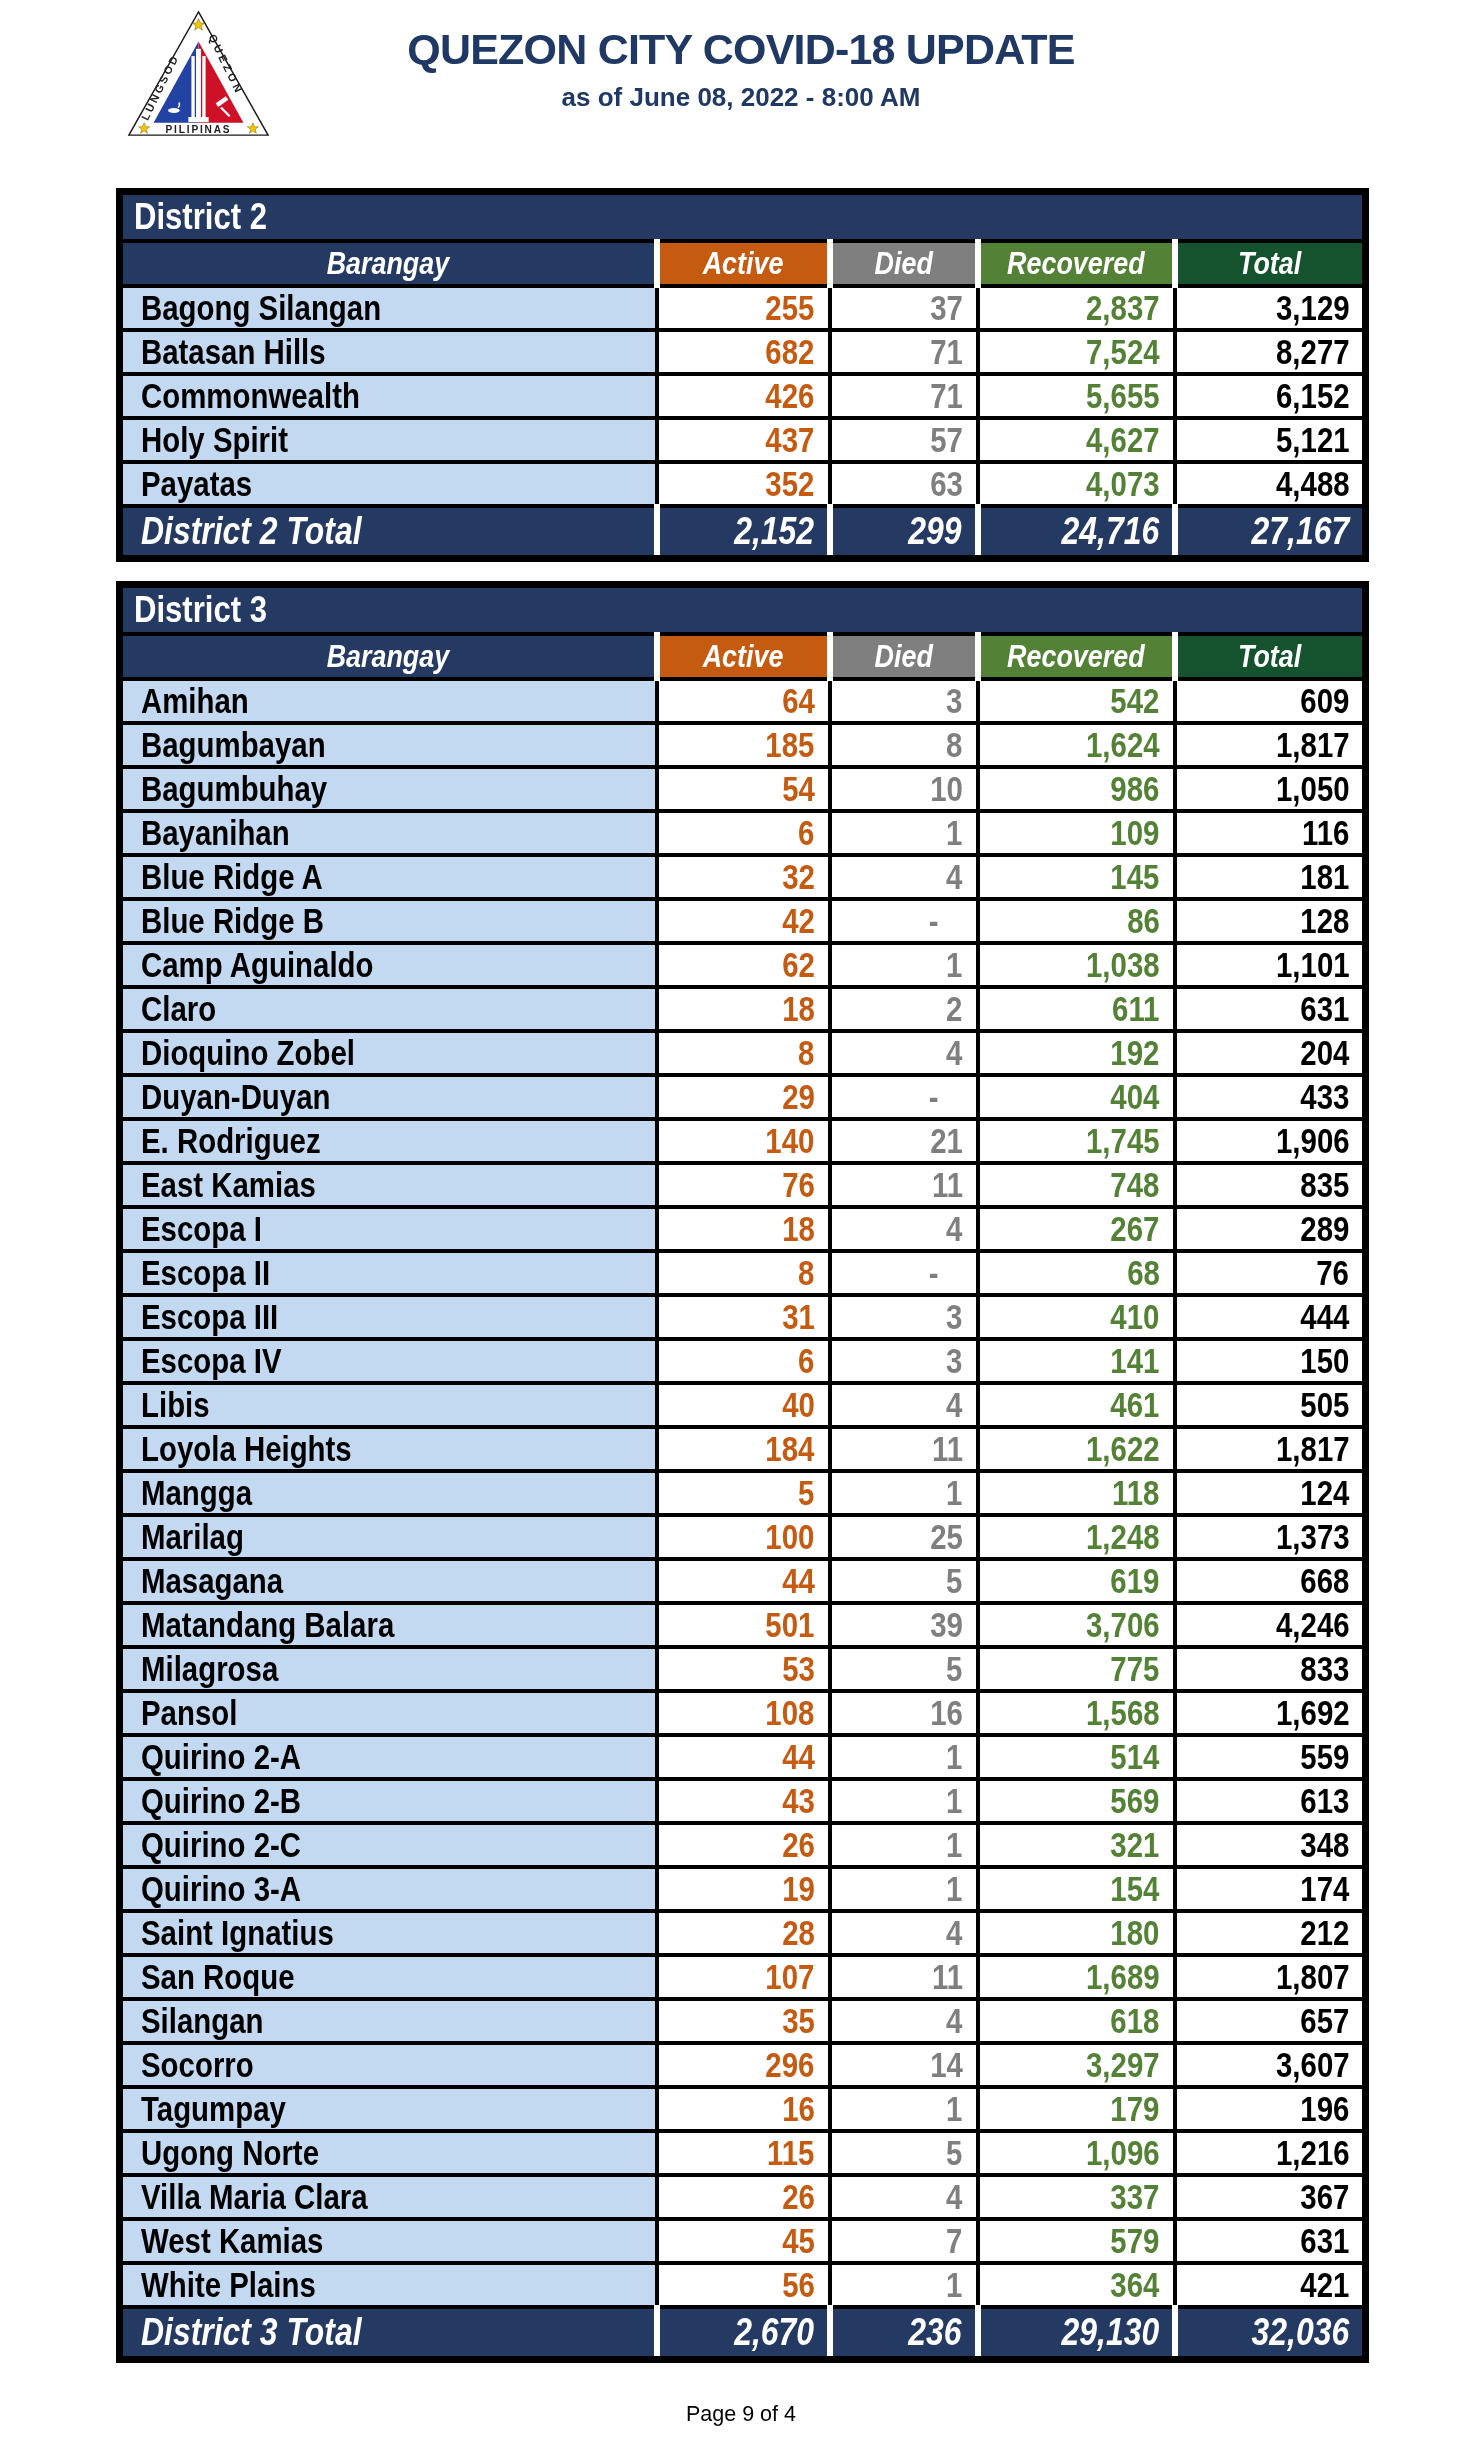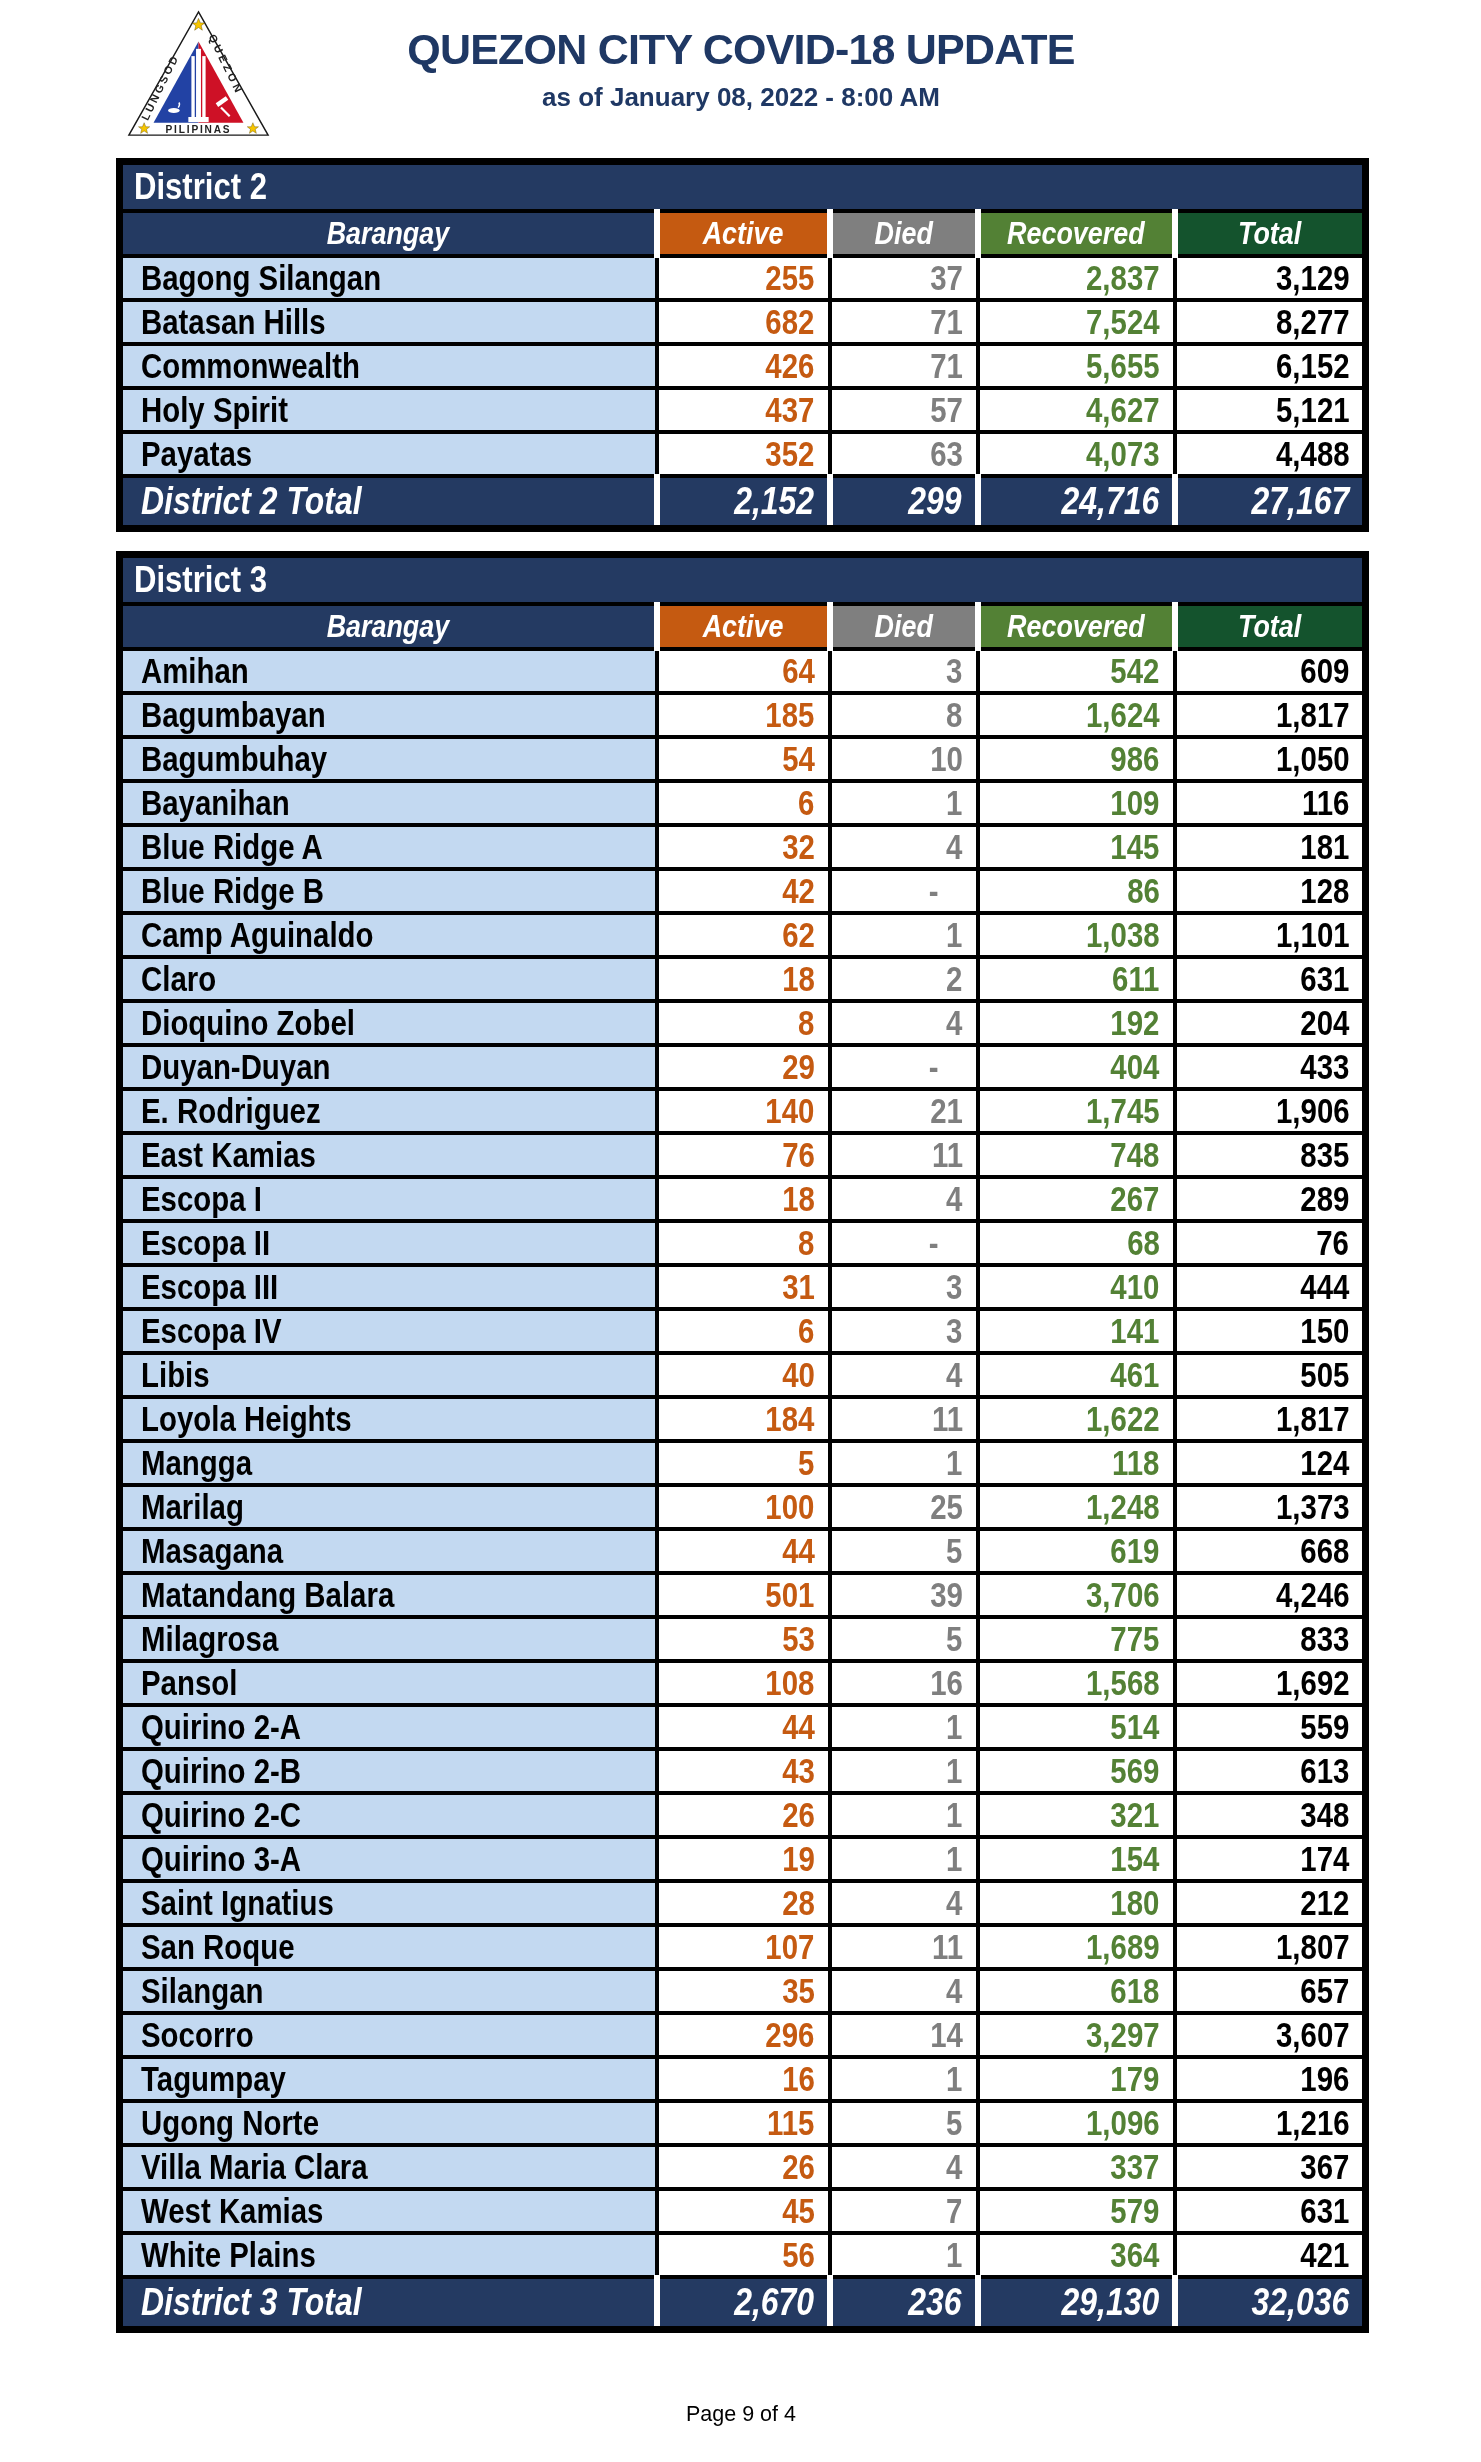--- a/index.html
+++ b/index.html
@@ -14,21 +14,21 @@
   }
   
   .report-header{position:relative; height:158px; padding-top:12.7px; text-align:center;}
   .logo{position:absolute; left:126px; top:8px; width:145px; height:131px;}
   .page-title{font-size:43px; font-weight:bold; color:var(--title); letter-spacing:-0.8px; margin-top:12.7px;}
   .page-subtitle{font-size:26px; font-weight:bold; color:var(--title); margin-top:8px;}
   
   .tables-wrap{margin-left:116px; width:1249px;}
   table.district-table{
     border-collapse:collapse; table-layout:fixed; width:1247px;
-    border:7.2px solid #000; background:#000;
+    border:7.2px solid #000; background:#000;margin-top:30px;
   }
   table.district-table + table.district-table{margin-top:19px;}
   col.c0{width:537px;} col.c1{width:173px;} col.c2{width:148px;} col.c3{width:197px;} col.c4{width:191px;}
   td{border:4px solid #000; vertical-align:middle; overflow:hidden; white-space:nowrap;}
   .ct{display:inline-block; transform:scaleX(0.84);}
   .align-l{text-align:left;}  .align-l .ct{transform-origin:0 50%;}
   .align-r{text-align:right;} .align-r .ct{transform-origin:100% 50%;}
   .align-c{text-align:center;}.align-c .ct{transform-origin:50% 50%;}
   
   tr.title-row{height:49px;}
@@ -100,21 +100,21 @@
       </g>
       <text font-size="15" font-weight="bold" fill="#222222" letter-spacing="3.5" font-family="Liberation Sans, sans-serif">
         <textPath href="#lp" startOffset="6%">LUNGSOD</textPath>
       </text>
       <text font-size="15" font-weight="bold" fill="#222222" letter-spacing="4.5" font-family="Liberation Sans, sans-serif">
         <textPath href="#rp" startOffset="8%">QUEZON</textPath>
       </text>
       <text x="100" y="172" text-anchor="middle" font-size="14" font-weight="bold" fill="#222222" letter-spacing="2.5" font-family="Liberation Sans, sans-serif">PILIPINAS</text>
     </svg>
     <div class="page-title">QUEZON CITY COVID-18 UPDATE</div>
-    <div class="page-subtitle">as of January 08, 2022 - 8:00 AM</div>
+    <div class="page-subtitle">as of June 08, 2022 - 8:00 AM</div>
   </header>
 
   <div class="tables-wrap" id="tables">
       <table class="district-table">
         <colgroup>
           <col class="c0">
           <col class="c1">
           <col class="c2">
           <col class="c3">
           <col class="c4">

